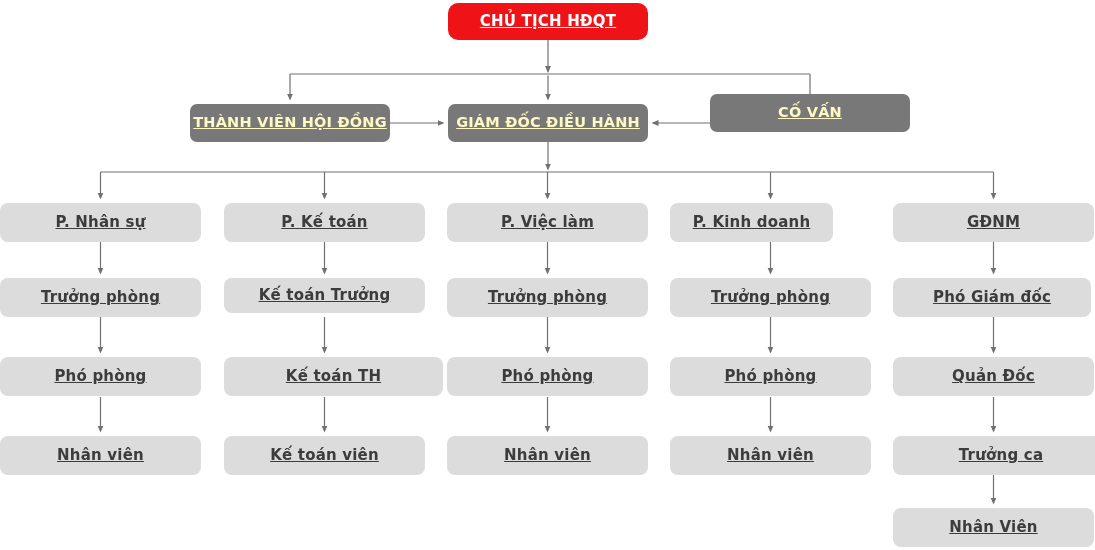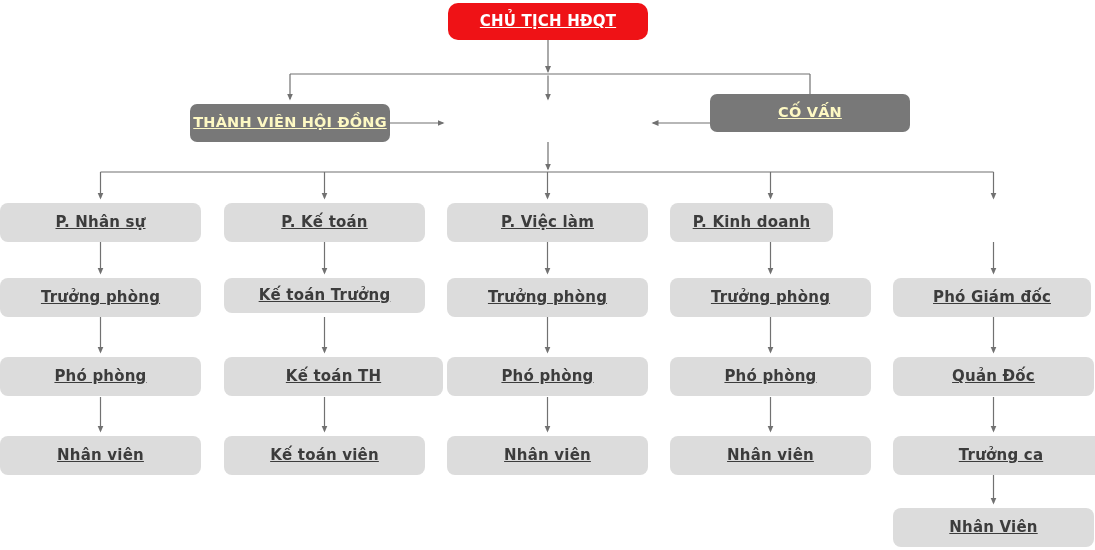--- a/index.html
+++ b/index.html
@@ -67,20 +67,21 @@
       <path class="line" d="M993.5 242 V273" marker-end="url(#arw)"></path>
       <path class="line" d="M993.5 317 V352" marker-end="url(#arw)"></path>
       <path class="line" d="M993.5 397 V431" marker-end="url(#arw)"></path>
       <path class="line" d="M993.5 475 V503" marker-end="url(#arw)"></path>
     </g>
   </svg>
 
   <div class="node root" style="left:448px;top:3px;width:200px;height:37px">CHỦ TỊCH HĐQT</div>
 
   <div class="node l2" style="left:190px;top:104px;width:200px;height:38px">THÀNH VIÊN HỘI ĐỒNG</div>
+  <div class="node l2" style="left:448px;top:104px;width:200px;height:38px">GIÁM ĐỐC ĐIỀU HÀNH</div>
   <div class="node l2" style="left:710px;top:94px;width:200px;height:38px">CỐ VẤN</div>
 
   <div class="node" style="left:0px;top:203px;width:201px;height:39px">P. Nhân sự</div>
   <div class="node" style="left:0px;top:278px;width:201px;height:39px">Trưởng phòng</div>
   <div class="node" style="left:0px;top:357px;width:201px;height:39px">Phó phòng</div>
   <div class="node" style="left:0px;top:436px;width:201px;height:39px">Nhân viên</div>
 
   <div class="node" style="left:224px;top:203px;width:201px;height:39px">P. Kế toán</div>
   <div class="node" style="left:224px;top:278px;width:201px;height:35px">Kế toán Trưởng</div>
   <div class="node" style="left:224px;top:357px;width:219px;height:39px">Kế toán TH</div>
@@ -89,18 +90,19 @@
   <div class="node" style="left:447px;top:203px;width:201px;height:39px">P. Việc làm</div>
   <div class="node" style="left:447px;top:278px;width:201px;height:39px">Trưởng phòng</div>
   <div class="node" style="left:447px;top:357px;width:201px;height:39px">Phó phòng</div>
   <div class="node" style="left:447px;top:436px;width:201px;height:39px">Nhân viên</div>
 
   <div class="node" style="left:670px;top:203px;width:163px;height:39px">P. Kinh doanh</div>
   <div class="node" style="left:670px;top:278px;width:201px;height:39px">Trưởng phòng</div>
   <div class="node" style="left:670px;top:357px;width:201px;height:39px">Phó phòng</div>
   <div class="node" style="left:670px;top:436px;width:201px;height:39px">Nhân viên</div>
 
+  <div class="node" style="left:893px;top:203px;width:201px;height:39px">GĐNM</div>
   <div class="node" style="left:893px;top:278px;width:198px;height:39px">Phó Giám đốc</div>
   <div class="node" style="left:893px;top:357px;width:201px;height:39px">Quản Đốc</div>
   <div class="node" style="left:893px;top:436px;width:216px;height:39px">Trưởng ca</div>
   <div class="node" style="left:893px;top:508px;width:201px;height:39px">Nhân Viên</div>
 
 </div>
 
 </body></html>

